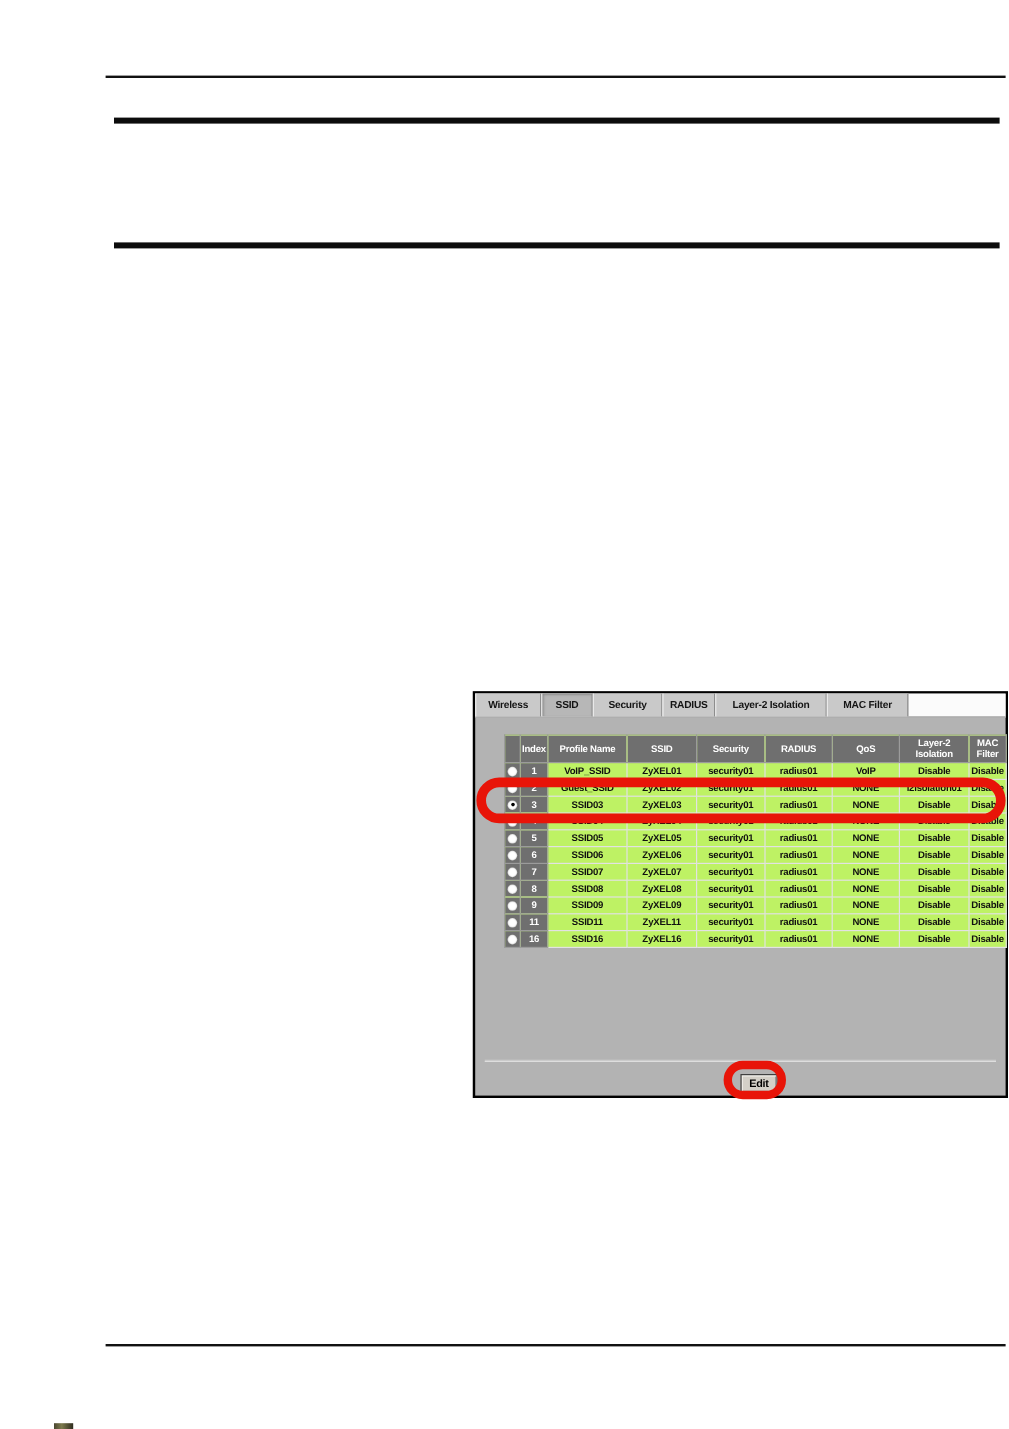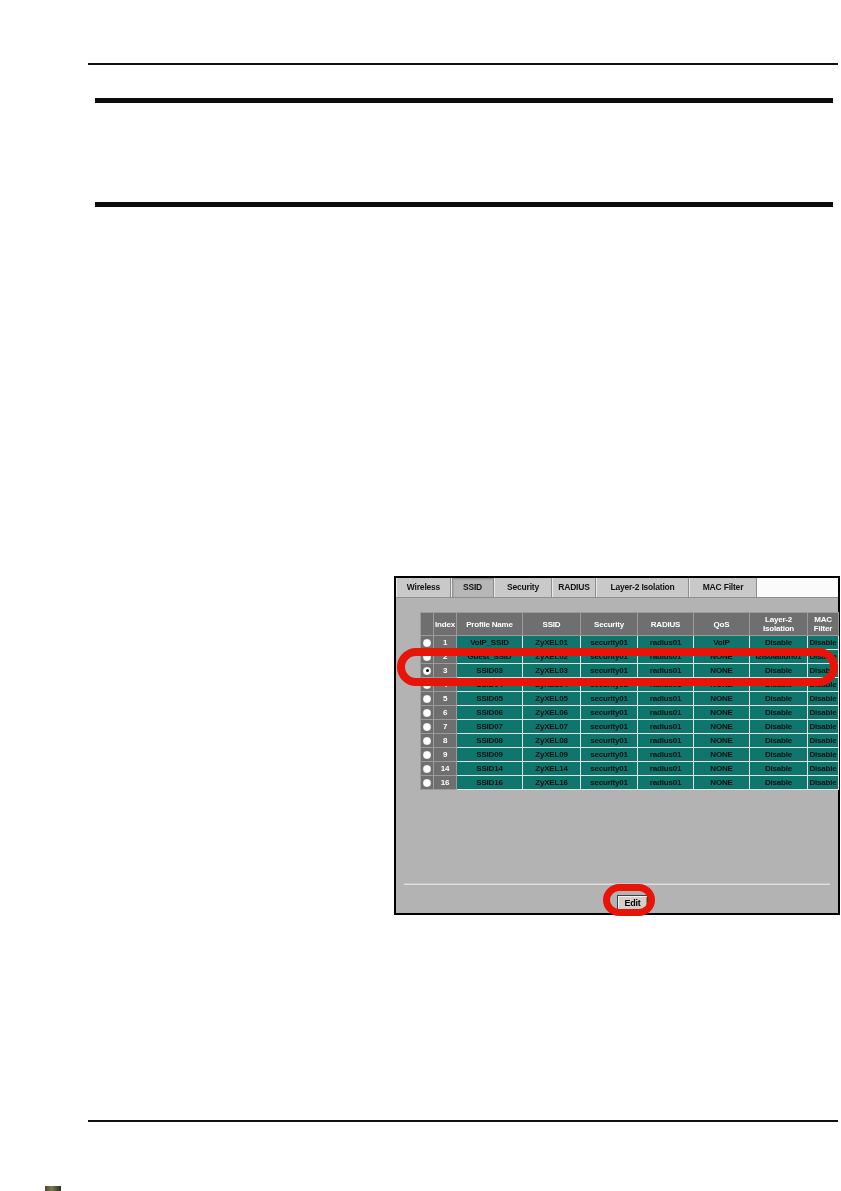--- a/index.html
+++ b/index.html
@@ -18,21 +18,21 @@
   .shot{position:absolute;left:349px;top:576px;width:446px;height:339px;
         border:2px solid #000;box-sizing:border-box;background:#b3b3b3;}
   .tabbar{position:absolute;left:0;top:0;width:442px;height:20px;background:#fbfbfb;
           border-bottom:1px solid #8f8f8f;display:flex;box-sizing:border-box;}
   .tab{height:19px;line-height:19px;text-align:center;font-size:8.5px;font-weight:bold;
        color:#141414;background:#c9c9c9;border-right:1px solid #8d8d8d;border-left:1px solid #e9e9e9;
        box-sizing:border-box;overflow:hidden;white-space:nowrap;letter-spacing:-0.2px;}
   .tab.sel{background:#b7b7b7;box-shadow:inset 1px 1px 2px rgba(0,0,0,0.25);}
 
   table.ssid{position:absolute;left:24px;top:34px;width:418px;border-collapse:collapse;
-             table-layout:fixed;background:#0f766e;}
+             table-layout:fixed;background:#bef264;}
   table.ssid td,table.ssid th{border:1px solid #e2e2e2;overflow:hidden;white-space:nowrap;
              font-size:8px;font-weight:bold;color:#101010;text-align:center;padding:0;
              letter-spacing:-0.2px;}
   table.ssid th{background:#6f6f6f;color:#fff;height:22px;border-color:#9b9b9b;
              white-space:normal;line-height:9px;}
   table.ssid td{height:13px;line-height:13px;}
   table.ssid td.dark{background:#6f6f6f;color:#fff;border-color:#9b9b9b;}
   .radio{display:inline-block;width:8px;height:8px;background:#fff;border-radius:50%;
          vertical-align:middle;box-shadow:inset 0 0 1px #666;}
   .radio.on::after{content:'';display:block;width:3px;height:3px;background:#000;
@@ -185,23 +185,23 @@
             <td>SSID09</td>
             <td>ZyXEL09</td>
             <td>security01</td>
             <td>radius01</td>
             <td>NONE</td>
             <td>Disable</td>
             <td>Disable</td>
           </tr>
           <tr>
             <td class="dark"><span class="radio"></span></td>
-            <td class="dark">14</td>
-            <td>SSID14</td>
-            <td>ZyXEL14</td>
+            <td class="dark">11</td>
+            <td>SSID11</td>
+            <td>ZyXEL11</td>
             <td>security01</td>
             <td>radius01</td>
             <td>NONE</td>
             <td>Disable</td>
             <td>Disable</td>
           </tr>
           <tr>
             <td class="dark"><span class="radio"></span></td>
             <td class="dark">16</td>
             <td>SSID16</td>

